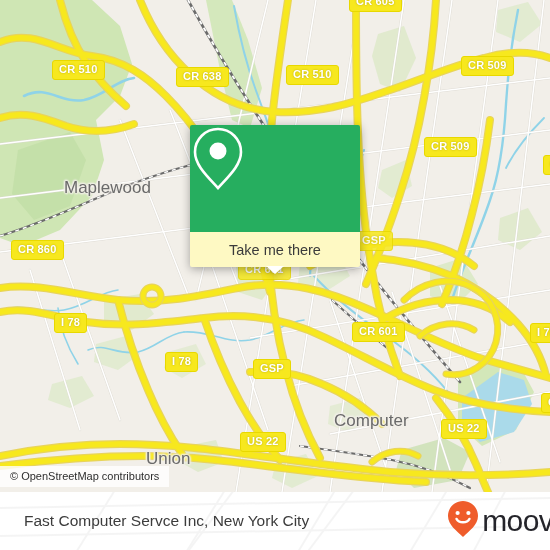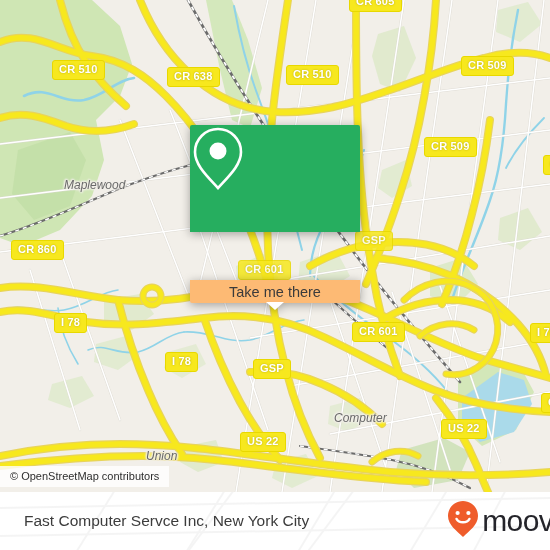--- a/index.html
+++ b/index.html
@@ -32,42 +32,41 @@
     text-shadow:0 0 2px rgba(120,110,0,.55);
     letter-spacing:.2px;
     box-sizing:border-box;
   }
   .shield.dim{opacity:.85;}
 
   
   .place{
     position:absolute;
     color:#6a6a6a;
-    font-size:12px;
+    font-size:17px;
     white-space:nowrap;
     text-shadow:
       1px 0 2px #f2efe9,-1px 0 2px #f2efe9,
       0 1px 2px #f2efe9,0 -1px 2px #f2efe9,
       1px 1px 2px #f2efe9,-1px -1px 2px #f2efe9;
-    font-style: italic;
   }
 
   
   .popup{
     position:absolute;left:190px;top:125px;width:170px;
     filter:drop-shadow(0 2px 5px rgba(0,0,0,.33));
   }
   .popup-head{
     background:#26ae5f;height:107px;border-radius:2px 2px 0 0;
     display:flex;align-items:center;justify-content:center;
   }
   .popup-foot{
-    background:#fdba74;height:23px;border-radius:0 0 2px 2px;
+    background:#fef9c3;height:35px;border-radius:0 0 2px 2px;
     display:flex;align-items:center;justify-content:center;
-    color:#3b3b3b;font-size:14.5px;position:relative;margin-top:48px;
+    color:#3b3b3b;font-size:14.5px;position:relative;
   }
   .popup-tail{
     position:absolute;left:50%;bottom:-7px;margin-left:-9px;
     width:0;height:0;border-left:9px solid transparent;
     border-right:9px solid transparent;border-top:8px solid #ffffff;
   }
 
   
   .attrib{
     position:absolute;left:0;top:466px;
@@ -270,21 +269,21 @@
       <g class="mjr" stroke-width="4.6" fill="none">
         <circle cx="152" cy="296" r="9"></circle>
         <path d="M404,300 C422,282 448,276 470,286 C492,296 502,320 496,342 C490,364 468,378 446,374"></path>
         <path d="M420,336 C436,322 458,320 474,330"></path>
         <path d="M372,462 C386,450 404,448 418,456"></path>
       </g>
     </svg>
 
     <div id="shield-layer">
         <div class="shield" style="left: 52px; top: 60px;">CR 510</div>
-        <div class="shield" style="left: 167px; top: 67px;">CR 638</div>
+        <div class="shield" style="left: 176px; top: 67px;">CR 638</div>
         <div class="shield" style="left: 286px; top: 65px;">CR 510</div>
         <div class="shield" style="left: 349px; top: -8px;">CR 605</div>
         <div class="shield" style="left: 461px; top: 56px;">CR 509</div>
         <div class="shield" style="left: 424px; top: 137px;">CR 509</div>
         <div class="shield" style="left: 11px; top: 240px;">CR 860</div>
         <div class="shield dim" style="left: 355px; top: 231px;">GSP</div>
         <div class="shield dim" style="left: 238px; top: 260px;">CR 601</div>
         <div class="shield" style="left: 54px; top: 313px;">I 78</div>
         <div class="shield" style="left: 165px; top: 352px;">I 78</div>
         <div class="shield" style="left: 253px; top: 359px;">GSP</div>

